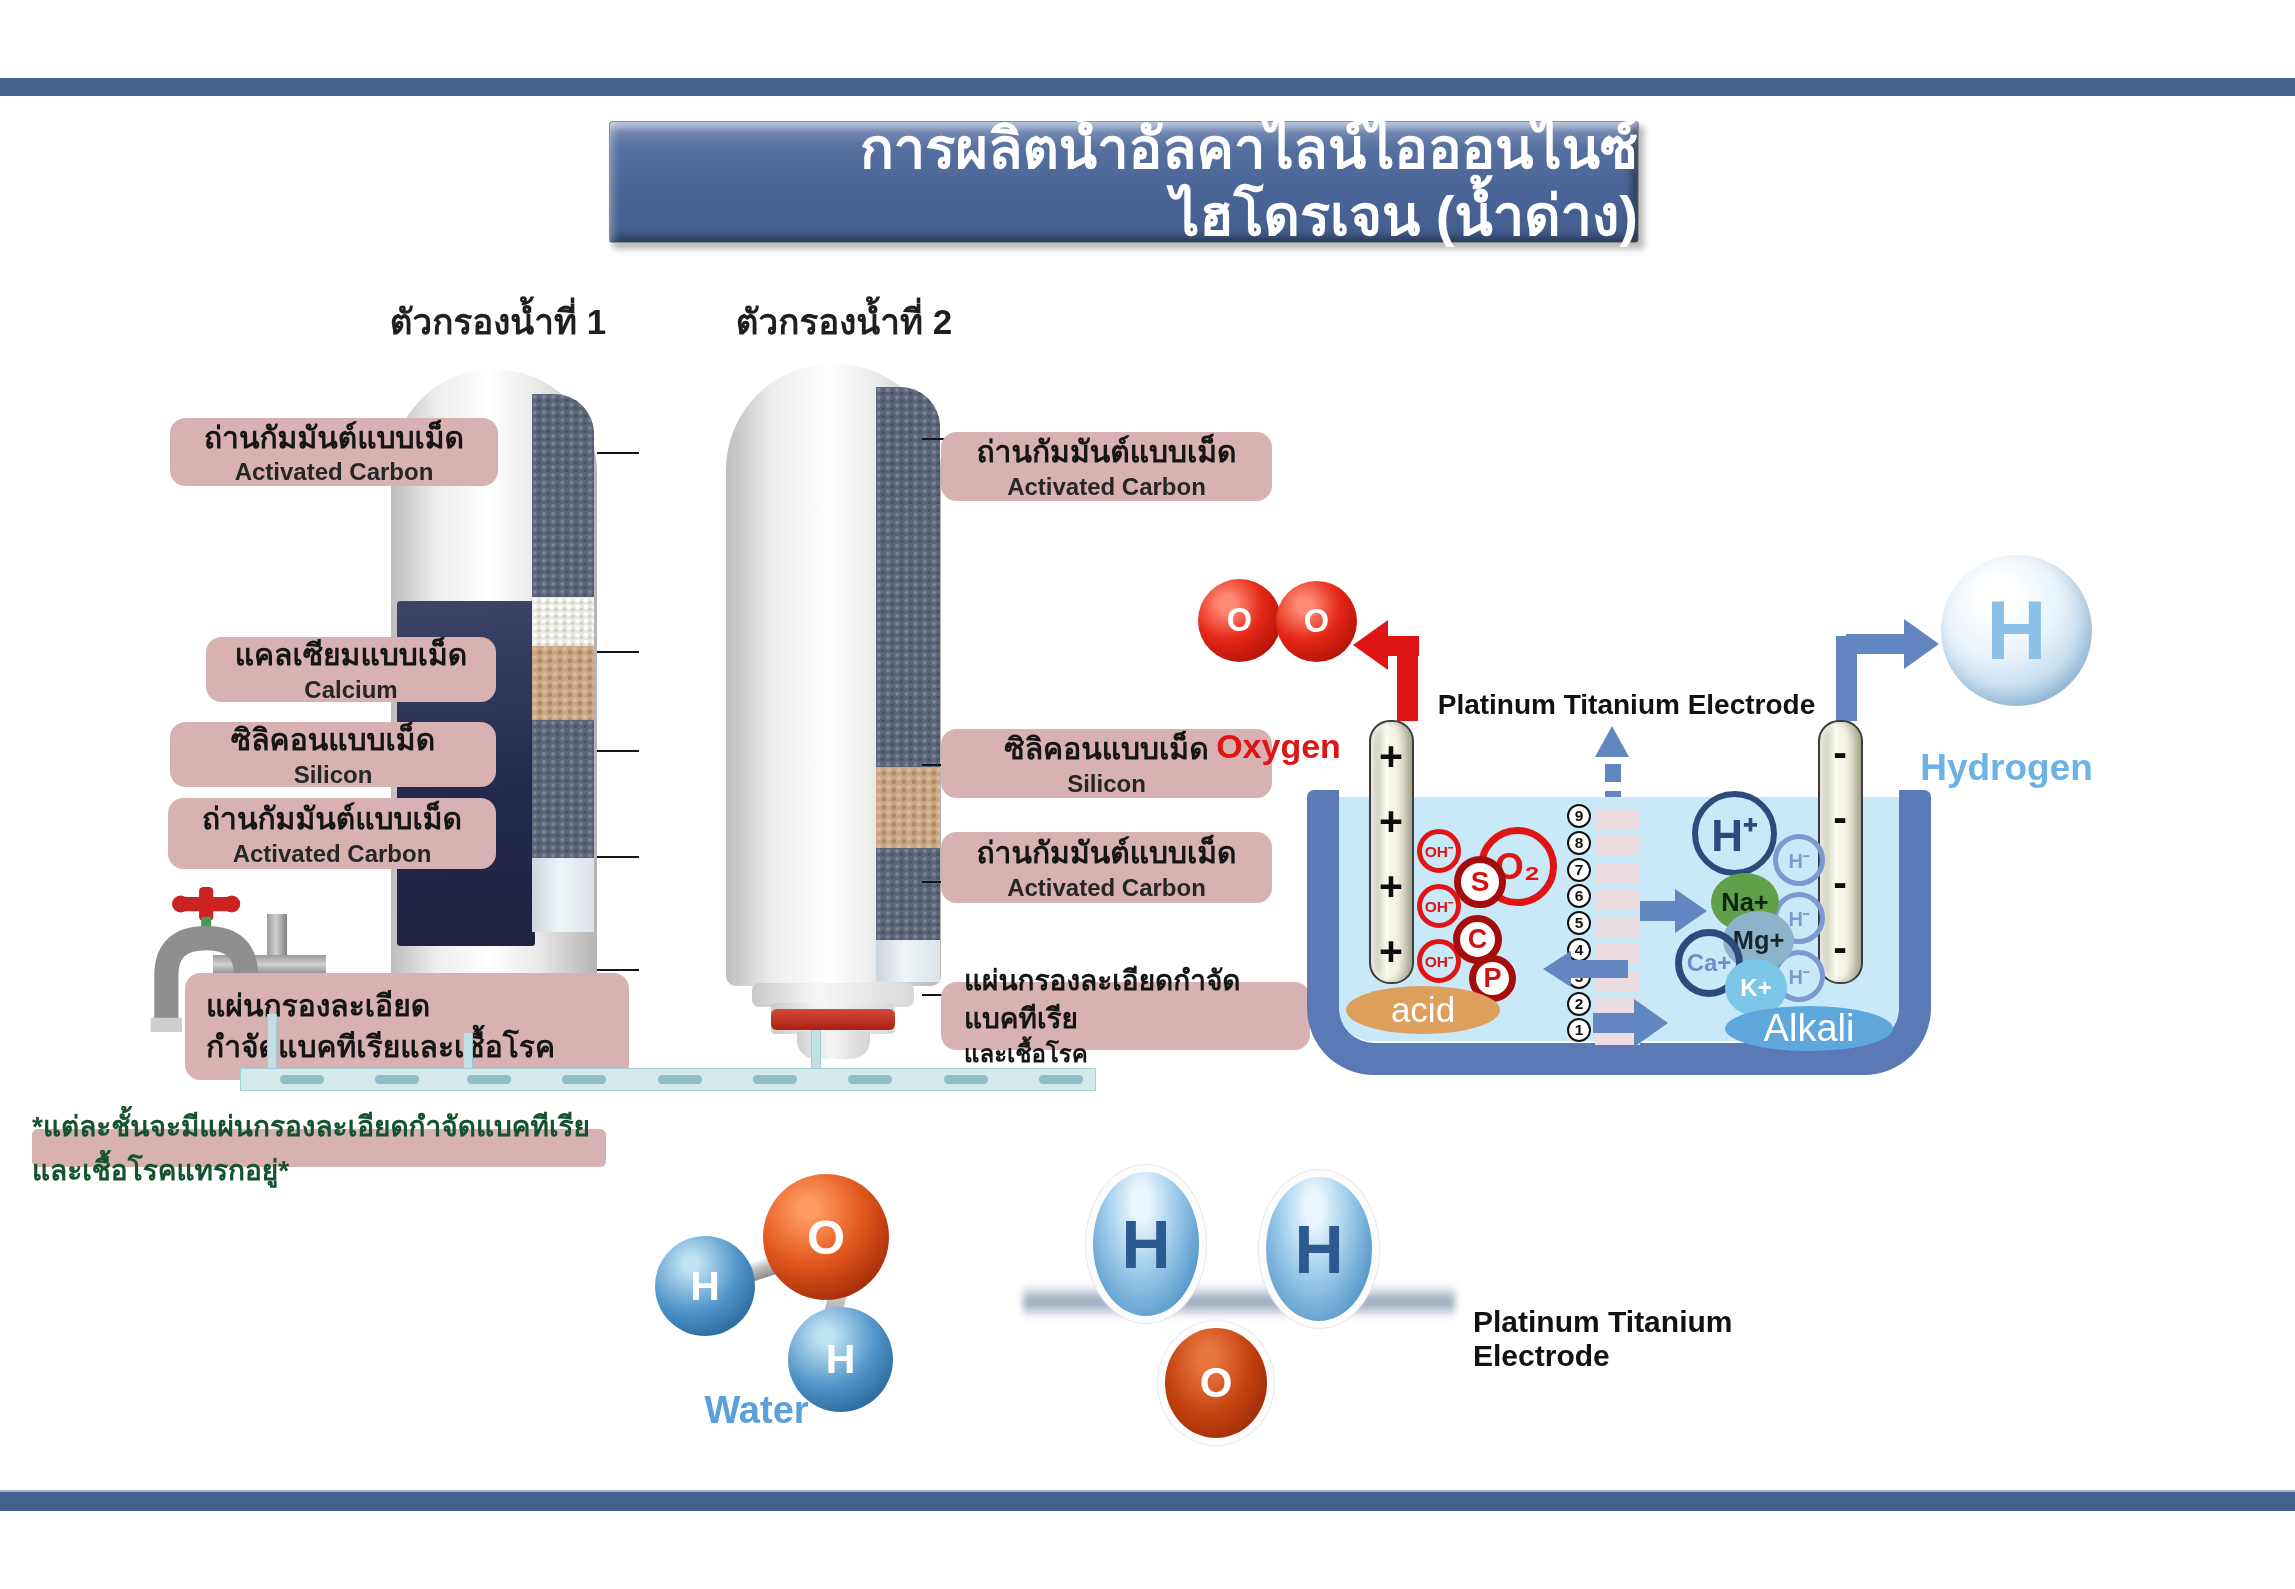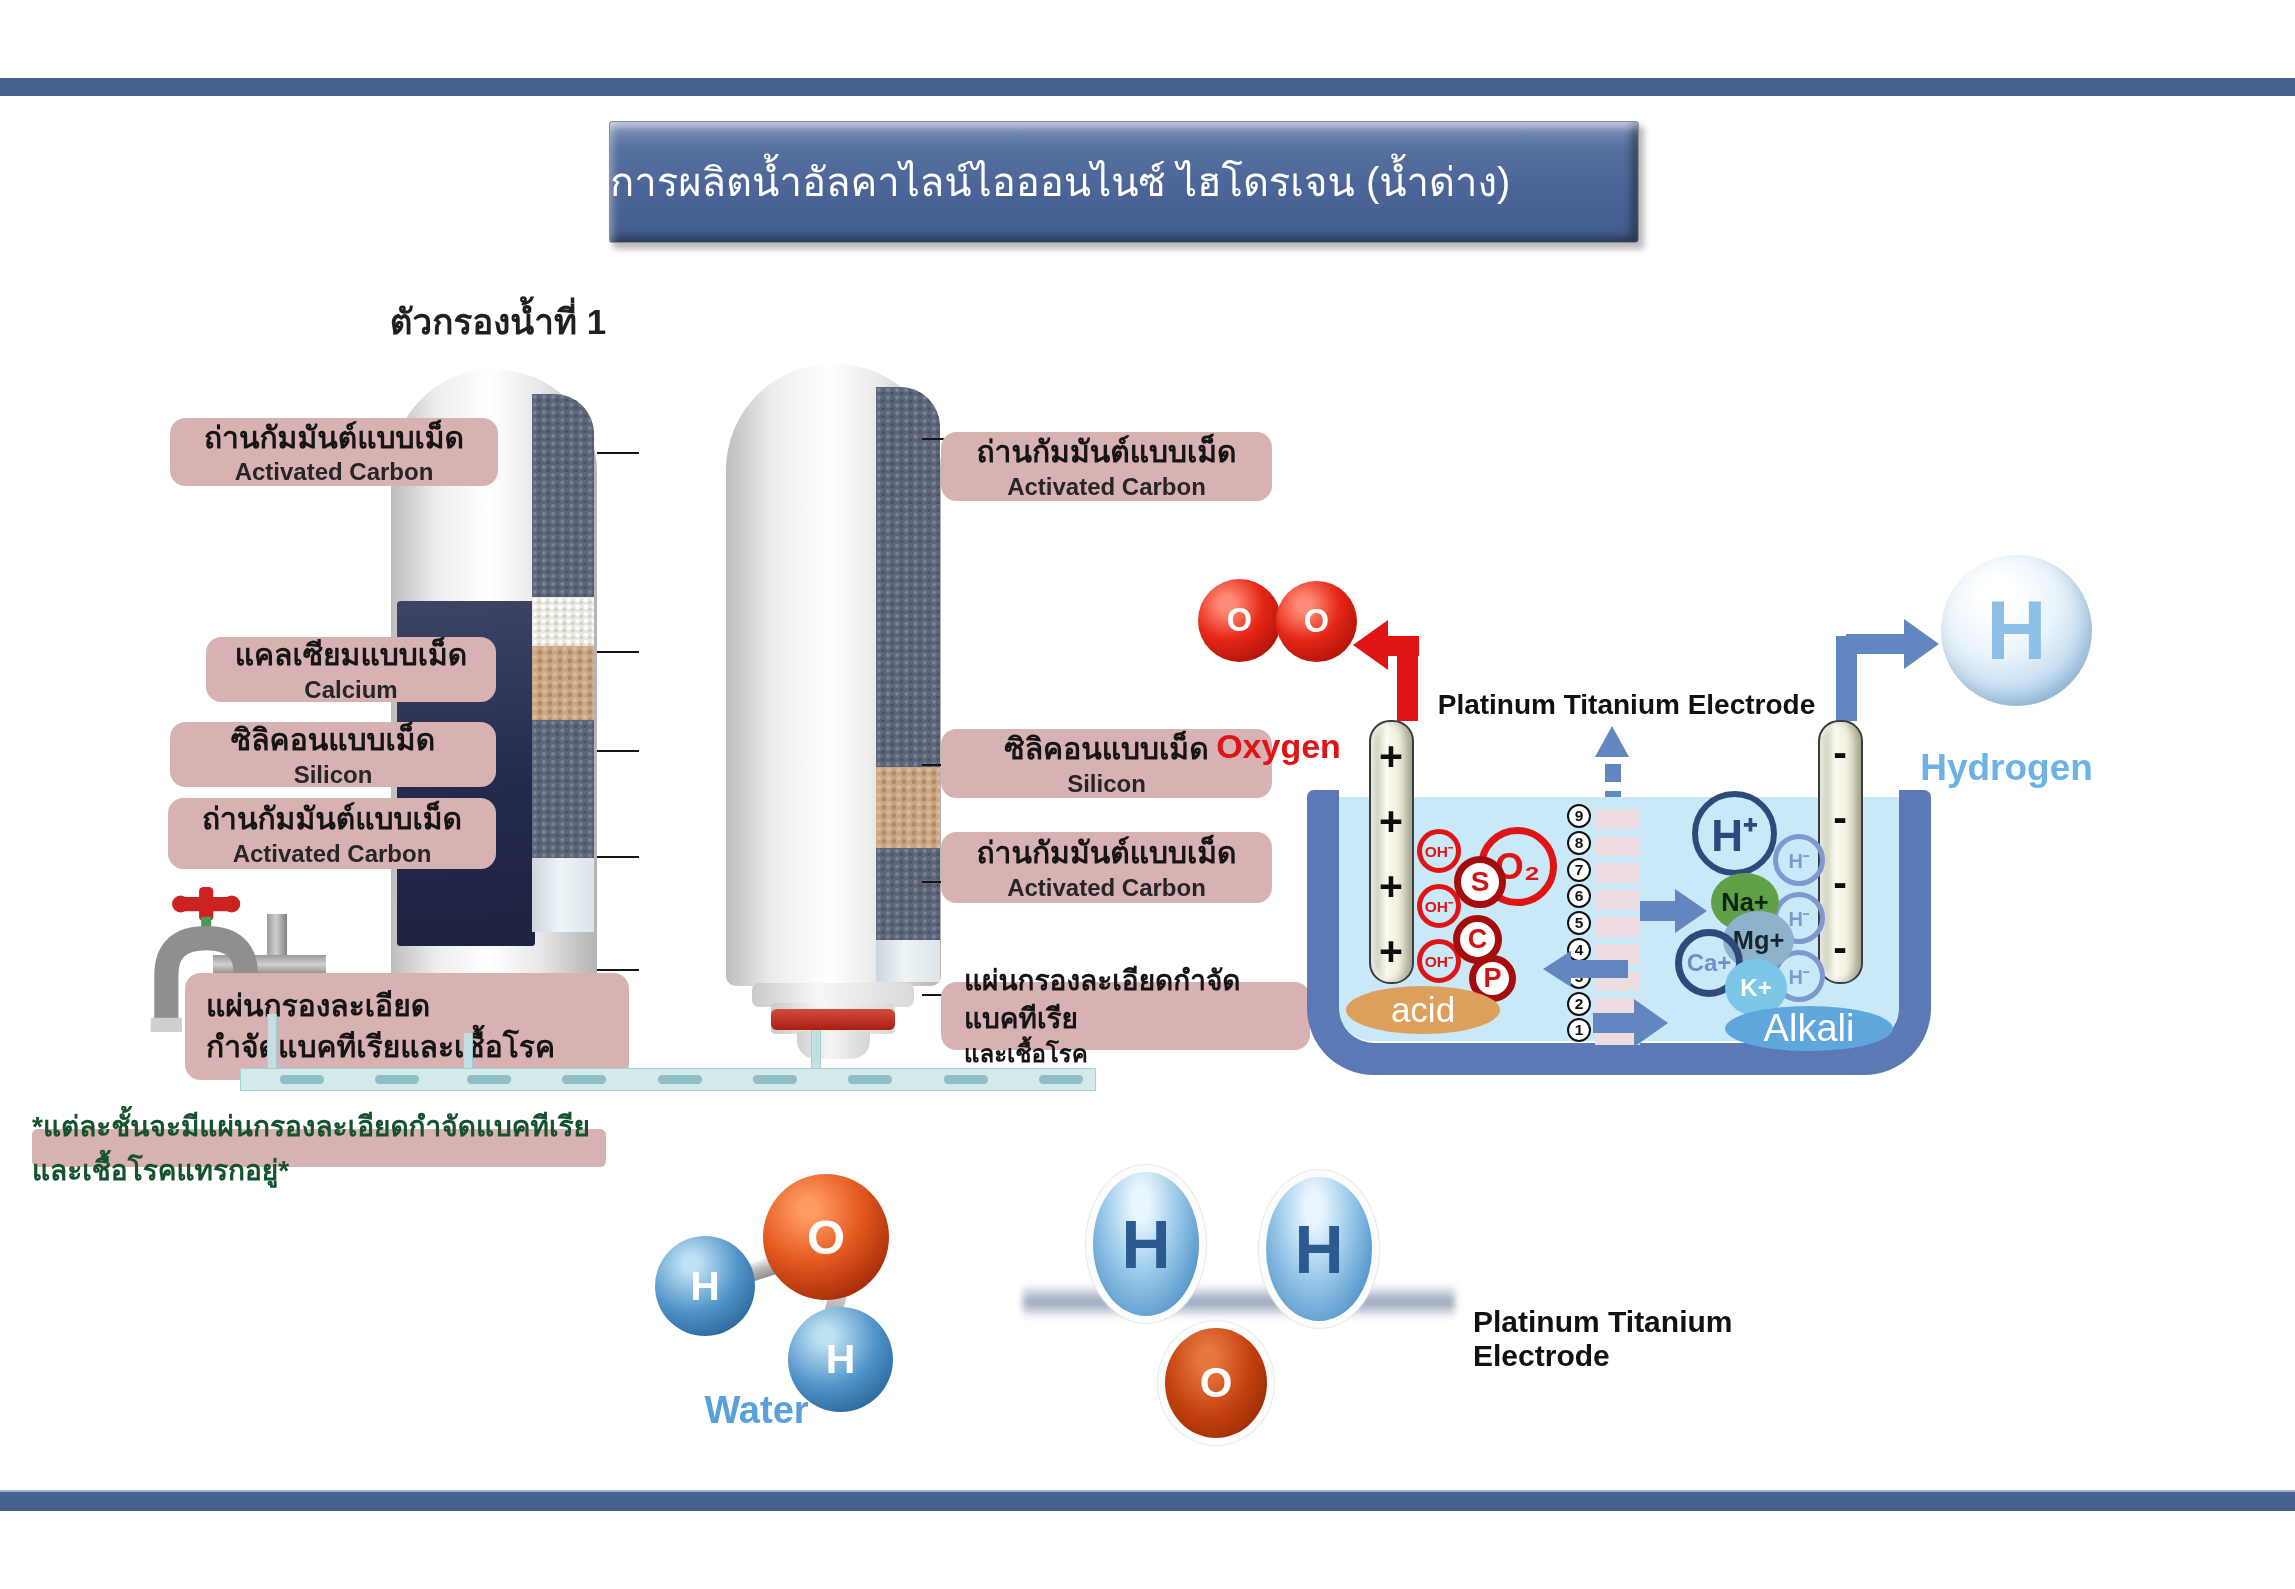--- a/index.html
+++ b/index.html
@@ -12,21 +12,21 @@
   .hbar{left:0;width:2295px;background:#45618f;}
 
   
   #title-banner{left:609px;top:121px;width:1028px;height:120px;
     background:linear-gradient(180deg,#8296bc 0%,#55709f 22%,#4b6598 55%,#415c8d 100%);
     border:1.4px solid #8d8d8d;border-radius:2.8px;
     box-shadow:inset 0 8.5px 7px -2.8px rgba(255,255,255,.45),
                inset 8.5px 0 7px -4.2px rgba(255,255,255,.25),
                inset -10px -8.5px 10px -4.2px rgba(0,0,0,.45),
                4.2px 5.7px 6.4px rgba(0,0,0,.28);}
-  #title-banner .t{width:100%;text-align:left;color:#fff;font-weight:normal;font-size:40px;line-height:1.2;}
+  #title-banner .t{width:100%;text-align:right;color:#fff;font-weight:bold;font-size:56px;line-height:1.2;}
 
   .heading{font-size:35px;font-weight:bold;color:#1f1f1f;text-align:center;line-height:1.3;}
 
   
   .pink-label{background:#d8b2b2;border-radius:15.5px;display:flex;flex-direction:column;
               justify-content:center;align-items:center;text-align:center;}
   .pink-label .thai{font-size:30px;font-weight:bold;color:#151515;line-height:1.35;}
   .pink-label .eng{font-size:24px;font-weight:600;color:#262626;line-height:1.15;}
   .pink-left{align-items:flex-start;text-align:left;padding-left:21px;box-sizing:border-box;}
   #footnote{background:#d8b2b2;border-radius:5.7px;font-size:28px;font-weight:bold;color:#14532d;
@@ -106,20 +106,21 @@
 <div id="canvas">
 
   <div class="abs hbar" style="top:78px;height:18.4px;"></div>
   <div class="abs hbar" style="top:1490px;height:21px;border-top:2.1px solid #a3b2cc;box-sizing:border-box;"></div>
 
   <div class="abs flexc" id="title-banner">
     <div class="t">การผลิตน้ำอัลคาไลน์ไอออนไนซ์ ไฮโดรเจน (น้ำด่าง)</div>
   </div>
 
   <div class="abs heading" style="left:332px;top:299px;width:332px;">ตัวกรองน้ำที่ 1</div>
+  <div class="abs heading" style="left:678px;top:299px;width:332px;">ตัวกรองน้ำที่ 2</div>
 
   <div class="abs filter-body" style="left:391px;top:369px;width:206px;height:617px;">
     <div class="abs navy-label" style="left:5.7px;top:232px;width:138px;height:345px;"></div>
     <div class="abs cutaway" style="left:141px;top:25.4px;width:62px;height:538px;border-radius:0 40px 0 0;overflow:hidden;">
       <div class="gran-dark" style="height:203px;"></div>
       <div class="gran-white" style="height:49px;"></div>
       <div class="gran-tan" style="height:74px;"></div>
       <div class="gran-dark" style="height:138px;"></div>
       <div class="gran-clear" style="height:74px;"></div>
     </div>

